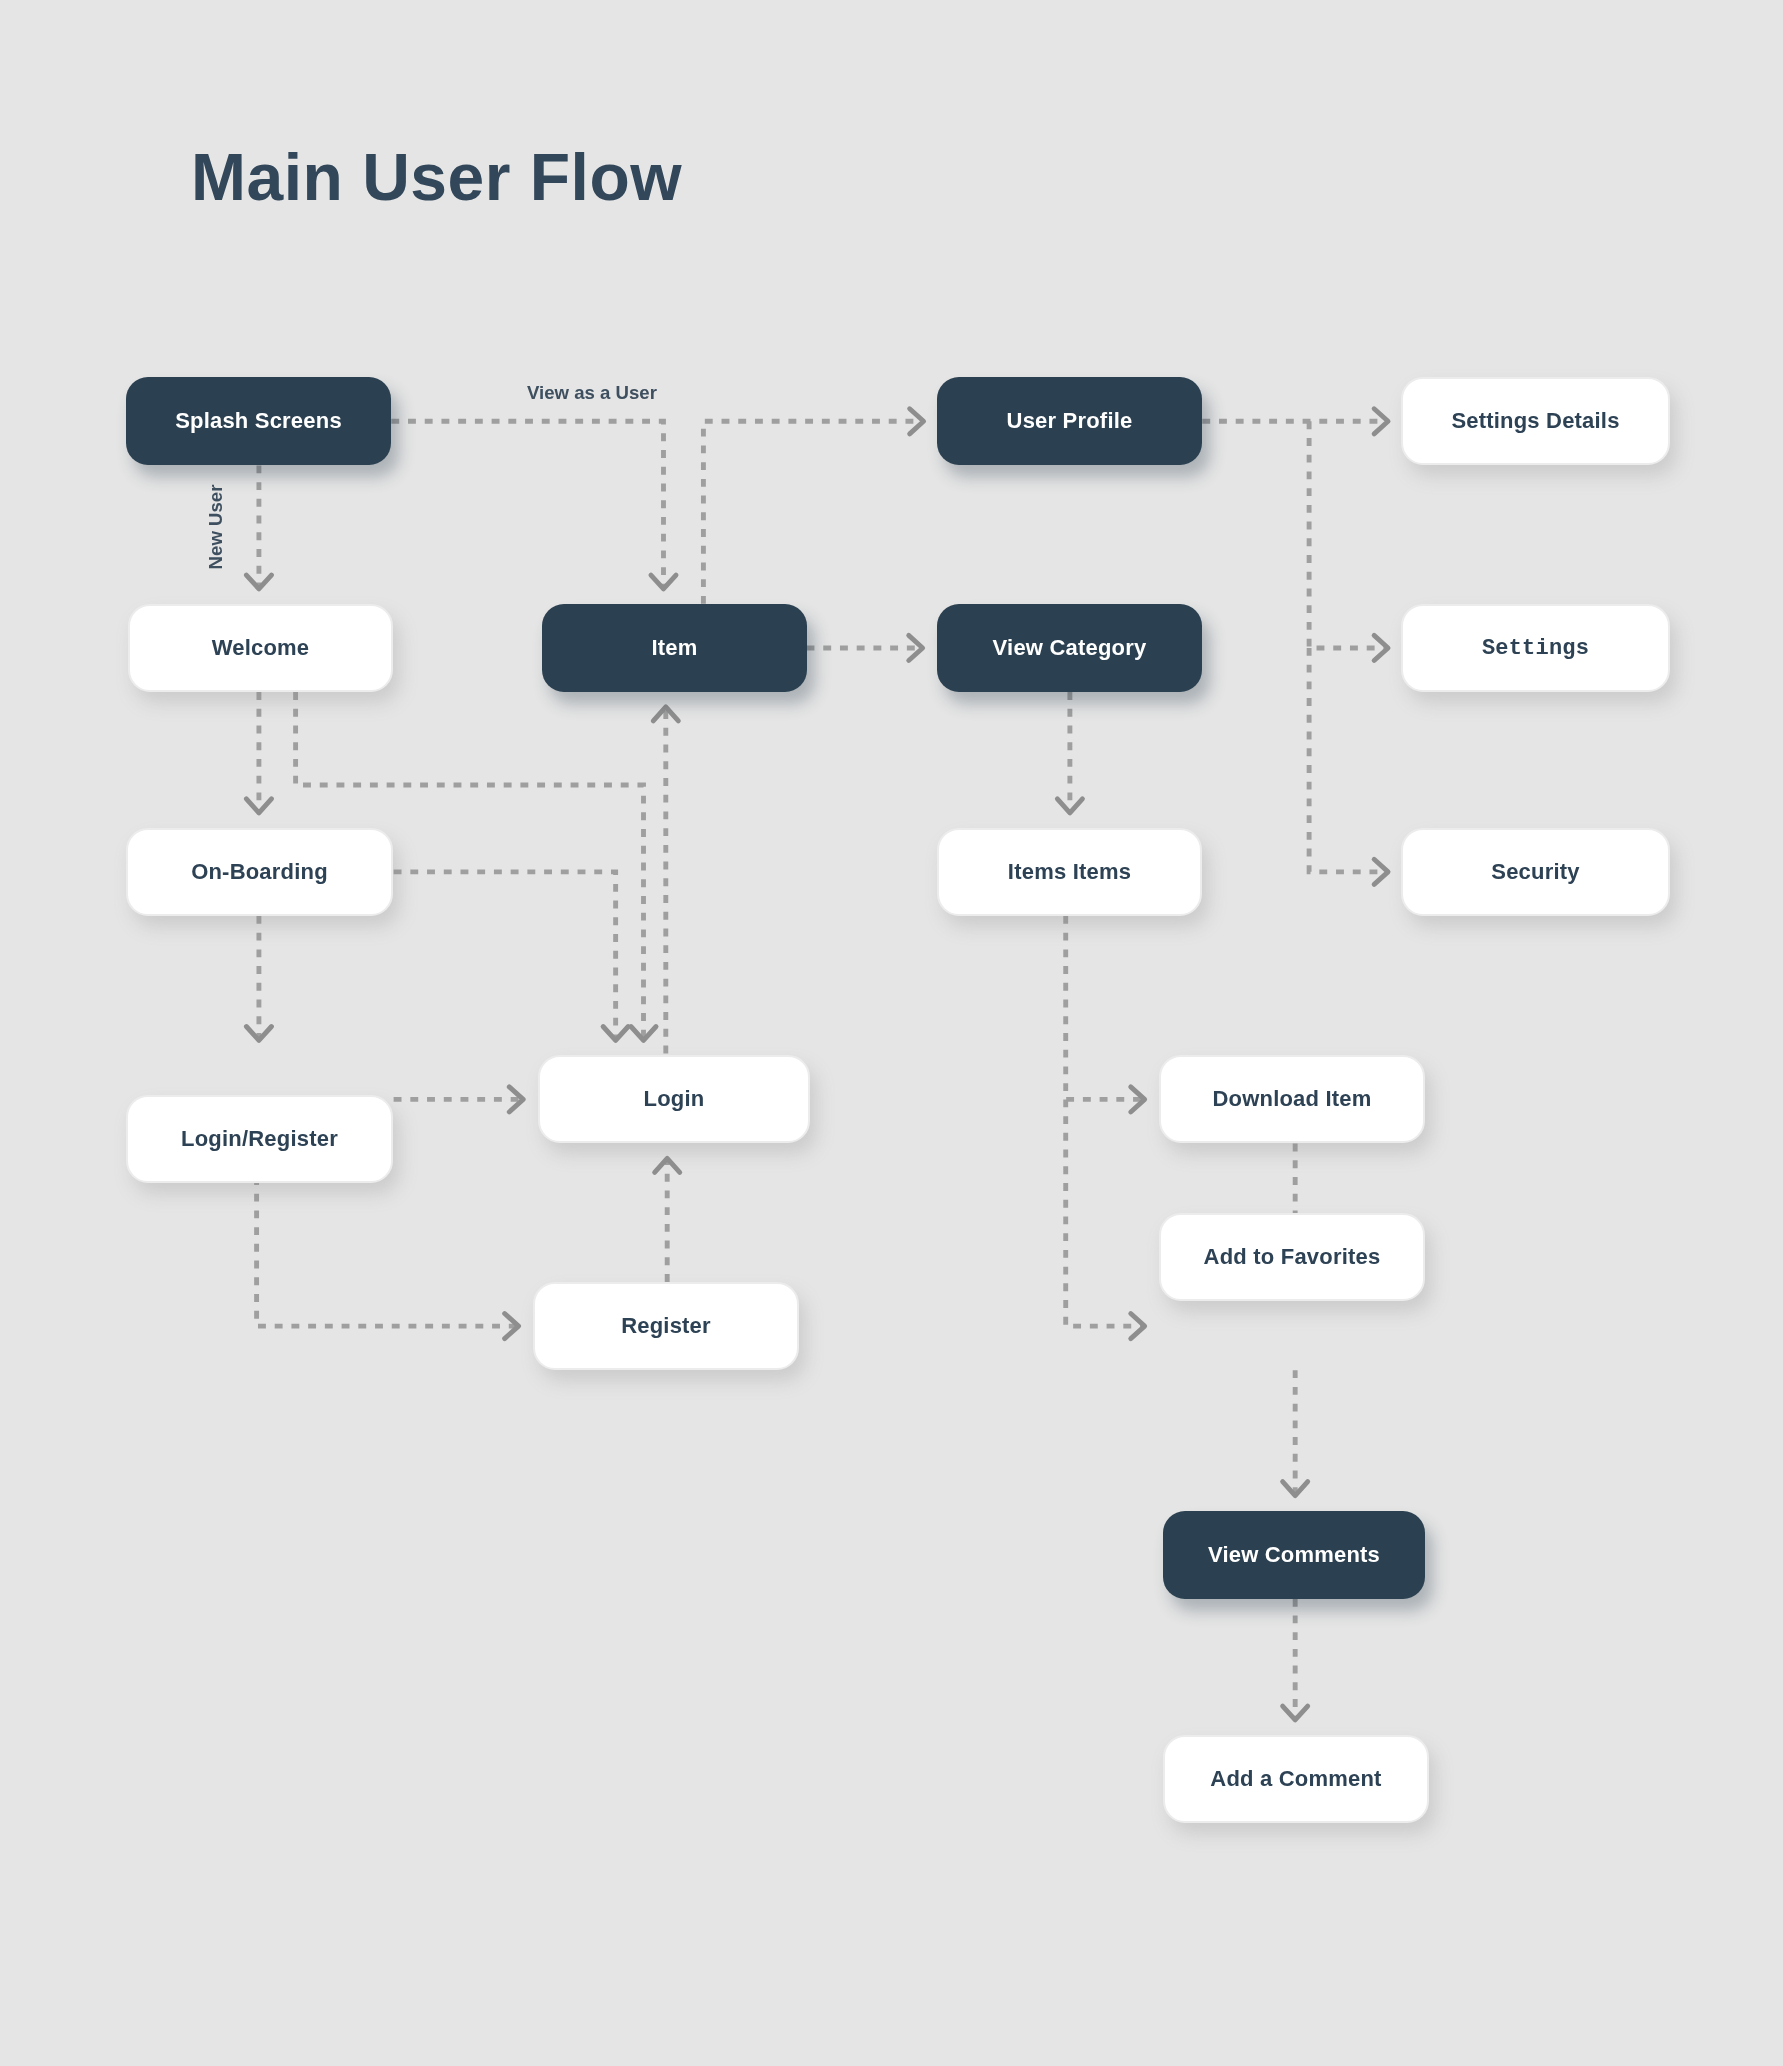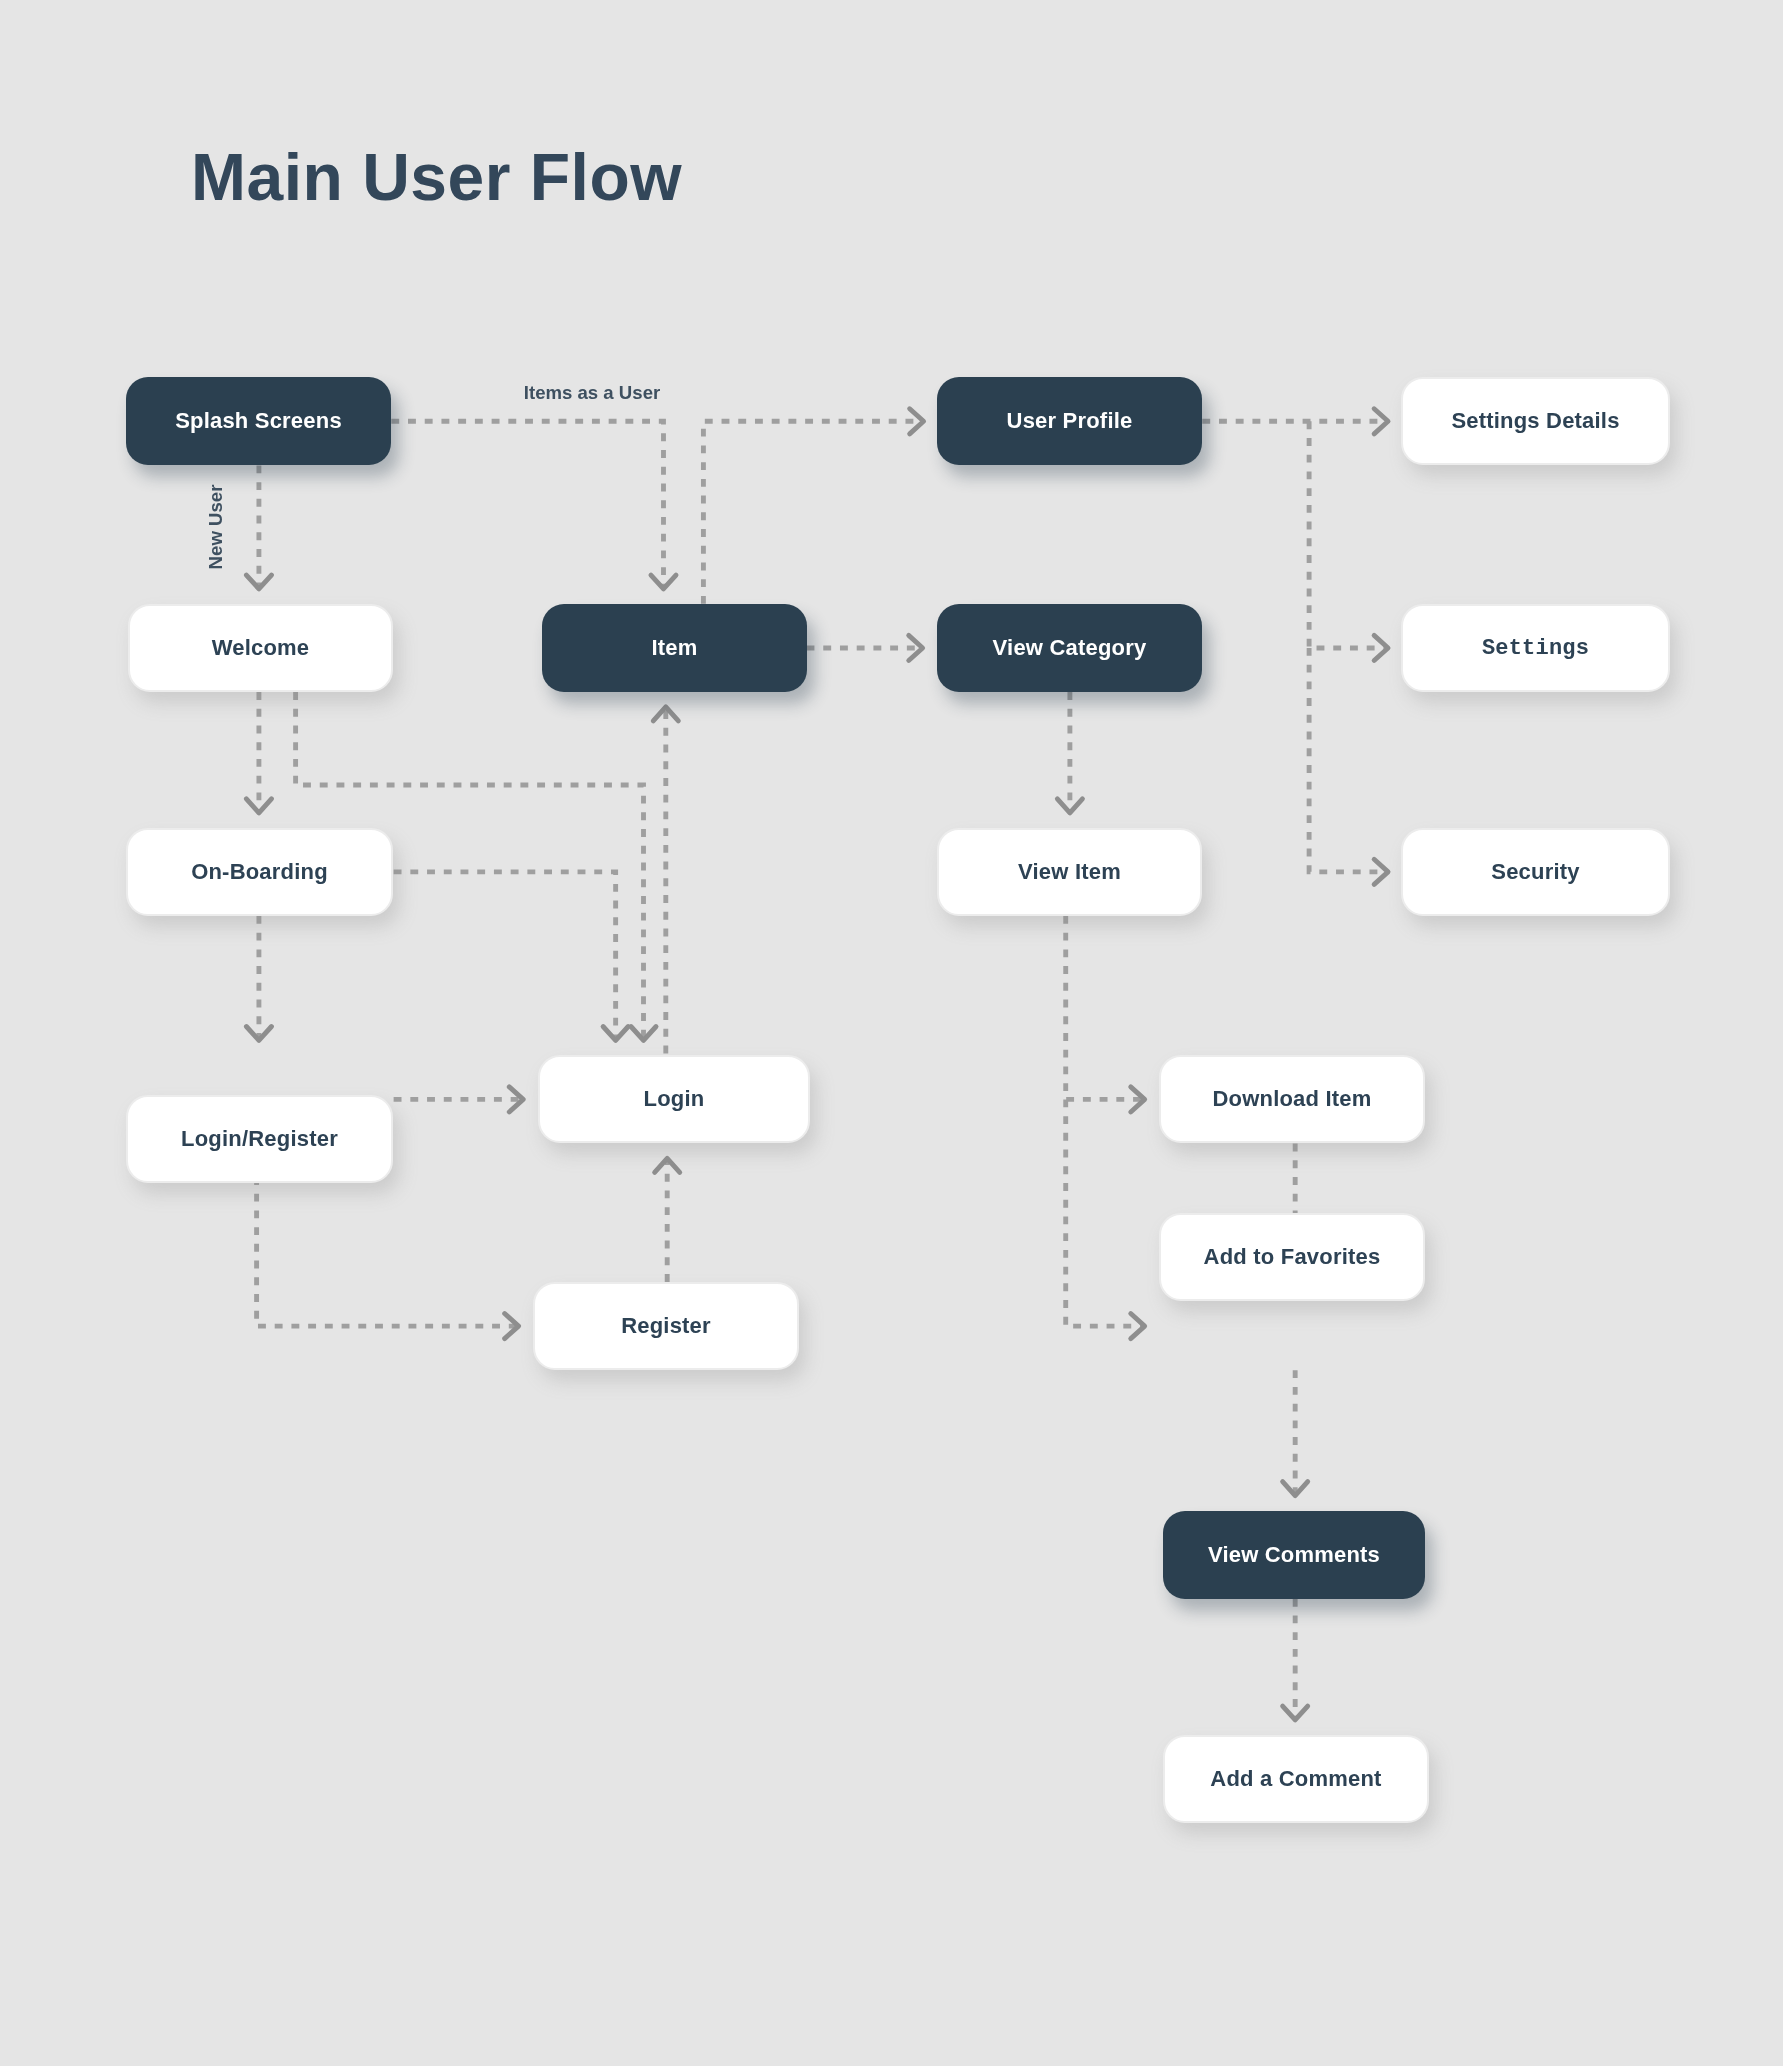--- a/index.html
+++ b/index.html
@@ -114,21 +114,21 @@
       <div class="node dark" style="left: 937px; top: 604px; width: 265px; height: 88px;">
         <span class="node-label">View Category</span>
       </div>
       <div class="node light" style="left: 1401px; top: 604px; width: 269px; height: 88px; font-family: Liberation Mono, monospace;">
         <span class="node-label">Settings</span>
       </div>
       <div class="node light" style="left: 126px; top: 828px; width: 267px; height: 88px;">
         <span class="node-label">On-Boarding</span>
       </div>
       <div class="node light" style="left: 937px; top: 828px; width: 265px; height: 88px;">
-        <span class="node-label">View Item</span>
+        <span class="node-label">Items Items</span>
       </div>
       <div class="node light" style="left: 1401px; top: 828px; width: 269px; height: 88px;">
         <span class="node-label">Security</span>
       </div>
       <div class="node light" style="left: 126px; top: 1055px; width: 267px; height: 88px; margin-top: 40px;">
         <span class="node-label">Login/Register</span>
       </div>
       <div class="node light" style="left: 538px; top: 1055px; width: 272px; height: 88px;">
         <span class="node-label">Login</span>
       </div>
@@ -140,17 +140,17 @@
       </div>
       <div class="node light" style="left: 1159px; top: 1213px; width: 266px; height: 88px;">
         <span class="node-label">Add to Favorites</span>
       </div>
       <div class="node dark" style="left: 1163px; top: 1511px; width: 262px; height: 88px;">
         <span class="node-label">View Comments</span>
       </div>
       <div class="node light" style="left: 1163px; top: 1735px; width: 266px; height: 88px;">
         <span class="node-label">Add a Comment</span>
       </div>
-      <div class="float-label" style="left: 592px; top: 393px; transform: translate(-50%, -50%);">Items as a User</div>
+      <div class="float-label" style="left: 592px; top: 393px; transform: translate(-50%, -50%);">View as a User</div>
       <div class="float-label" style="left: 216px; top: 527px; transform: translate(-50%, -50%) rotate(-90deg);">New User</div>
     </div>
 </div>
 
 
 </body></html>

